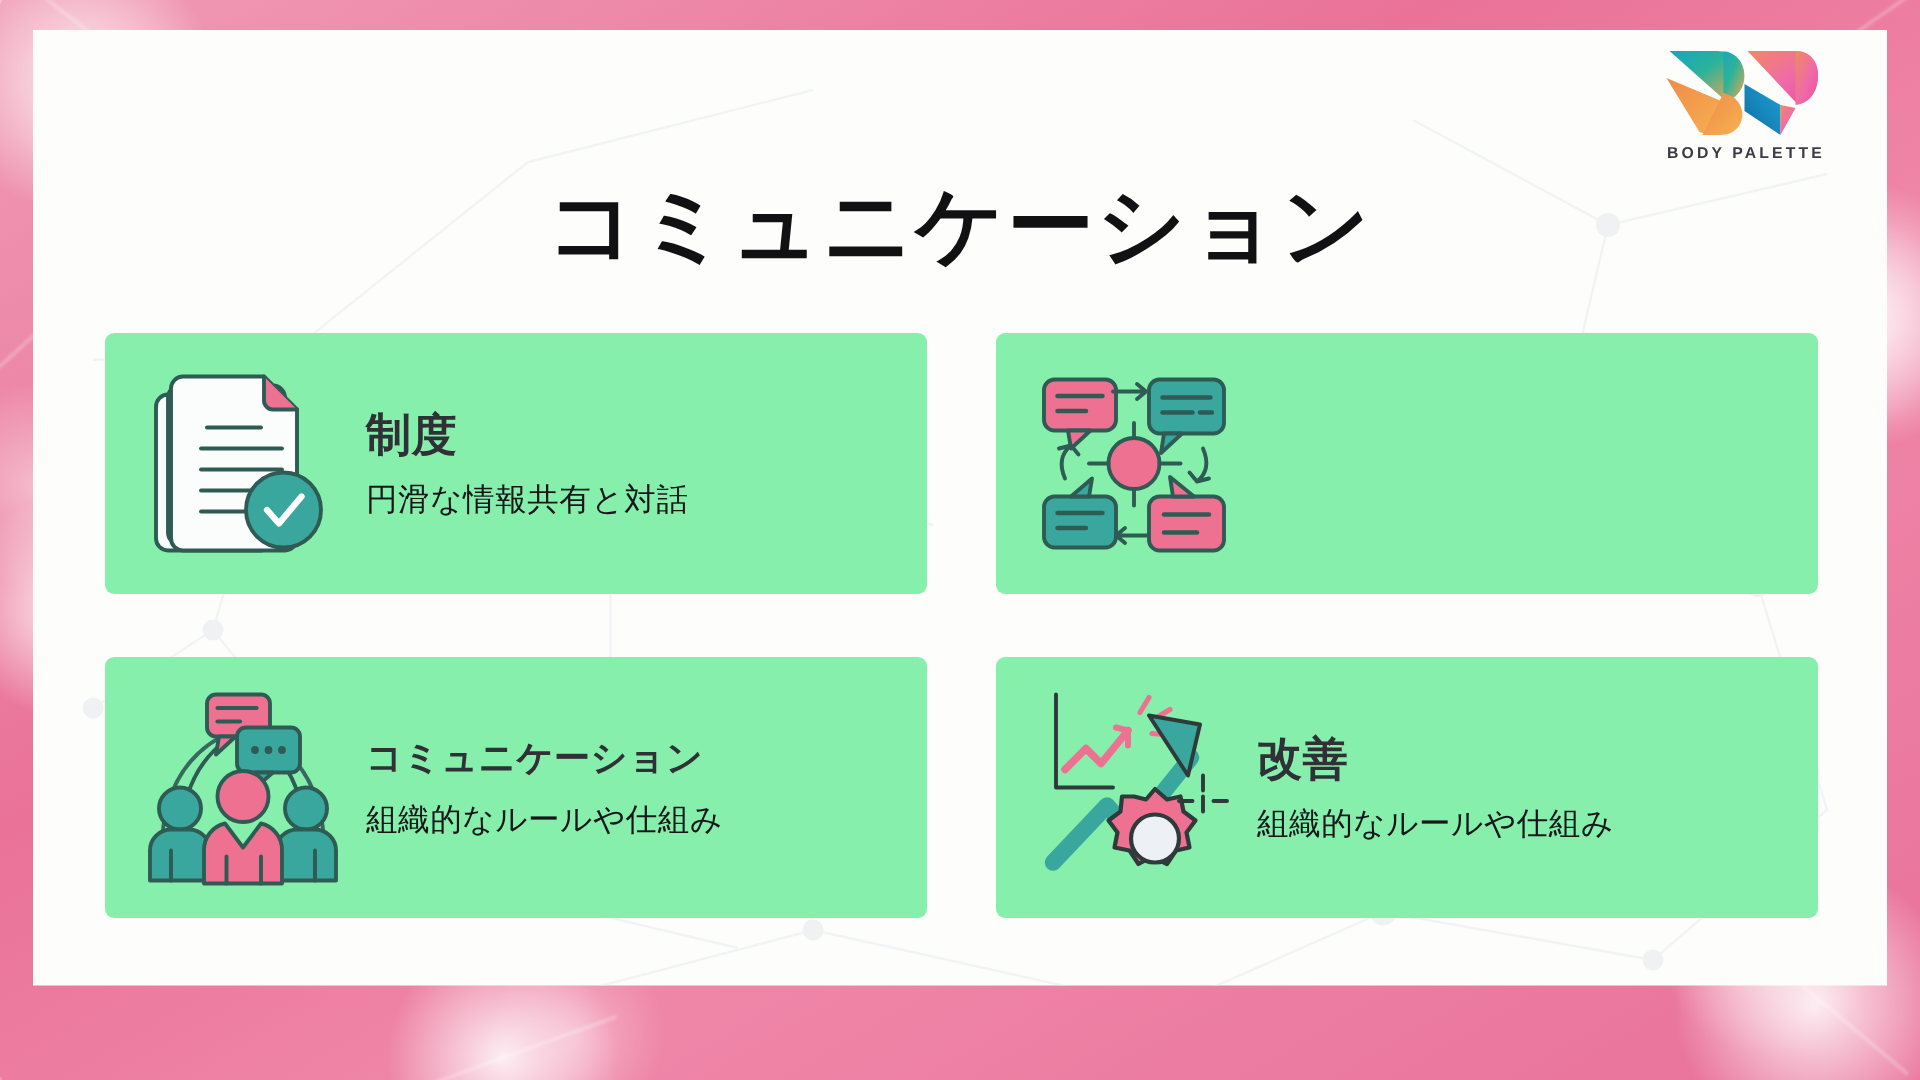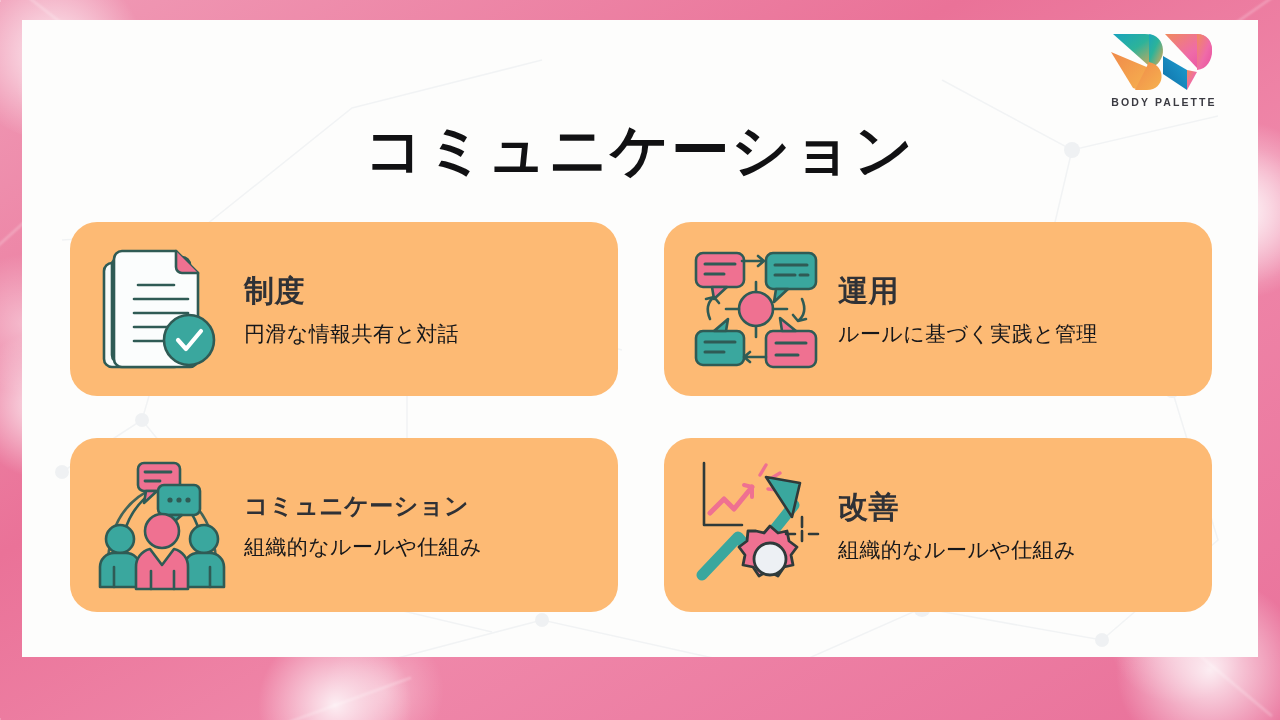--- a/index.html
+++ b/index.html
@@ -70,22 +70,22 @@
     left: 48px; top: 202px;
     width: 1146px;
     display: grid;
     grid-template-columns: 548px 548px;
     column-gap: 46px;
     row-gap: 42px;
   }
   .card {
     position: relative;
     height: 174px;
-    background: #fdba74;
-    border-radius: 27px;
+    background: #86efac;
+    border-radius: 6px;
     display: flex;
     align-items: center;
     padding: 0 18px 0 26px;
     gap: 16px;
   }
   .card-icon { flex: 0 0 auto; width: 132px; height: 140px; display: block; }
   .card-text { flex: 1 1 auto; padding-top: 2px; }
   .card-title {
     font-size: 30px;
     font-weight: 700;
@@ -246,24 +246,20 @@
             <path d="M83 70 h14"></path>
             <path d="M66 53 v-10"></path>
             <path d="M66 87 v11"></path>
 
             <path d="M52 22 h22 l-6 -5 M74 22 l-6 5"></path>
             <path d="M112 60 q6 14 -4 22 l-5 -6 M108 82 l8 -2"></path>
             <path d="M76 118 h-22 l6 5 M54 118 l6 -5"></path>
             <path d="M20 80 q-6 -14 4 -22 l5 6 M24 58 l-8 2"></path>
           </g>
         </svg>
-        <div class="card-text">
-          <div class="card-title">運用</div>
-          <div class="card-desc">ルールに基づく実践と管理</div>
-        </div>
       </div>
 
       <div class="card">
         <svg class="card-icon" viewBox="0 0 132 140">
           <g stroke="#2f5b55" stroke-width="2.6" stroke-linejoin="round" stroke-linecap="round">
 
             <path d="M26 118 q-6 -56 32 -82" fill="none"></path>
             <path d="M106 118 q6 -56 -32 -82" fill="none"></path>
             <path d="M12 124 q-4 -70 48 -92" fill="none" opacity=".9"></path>
             <path d="M120 124 q4 -70 -48 -92" fill="none" opacity=".9"></path>

